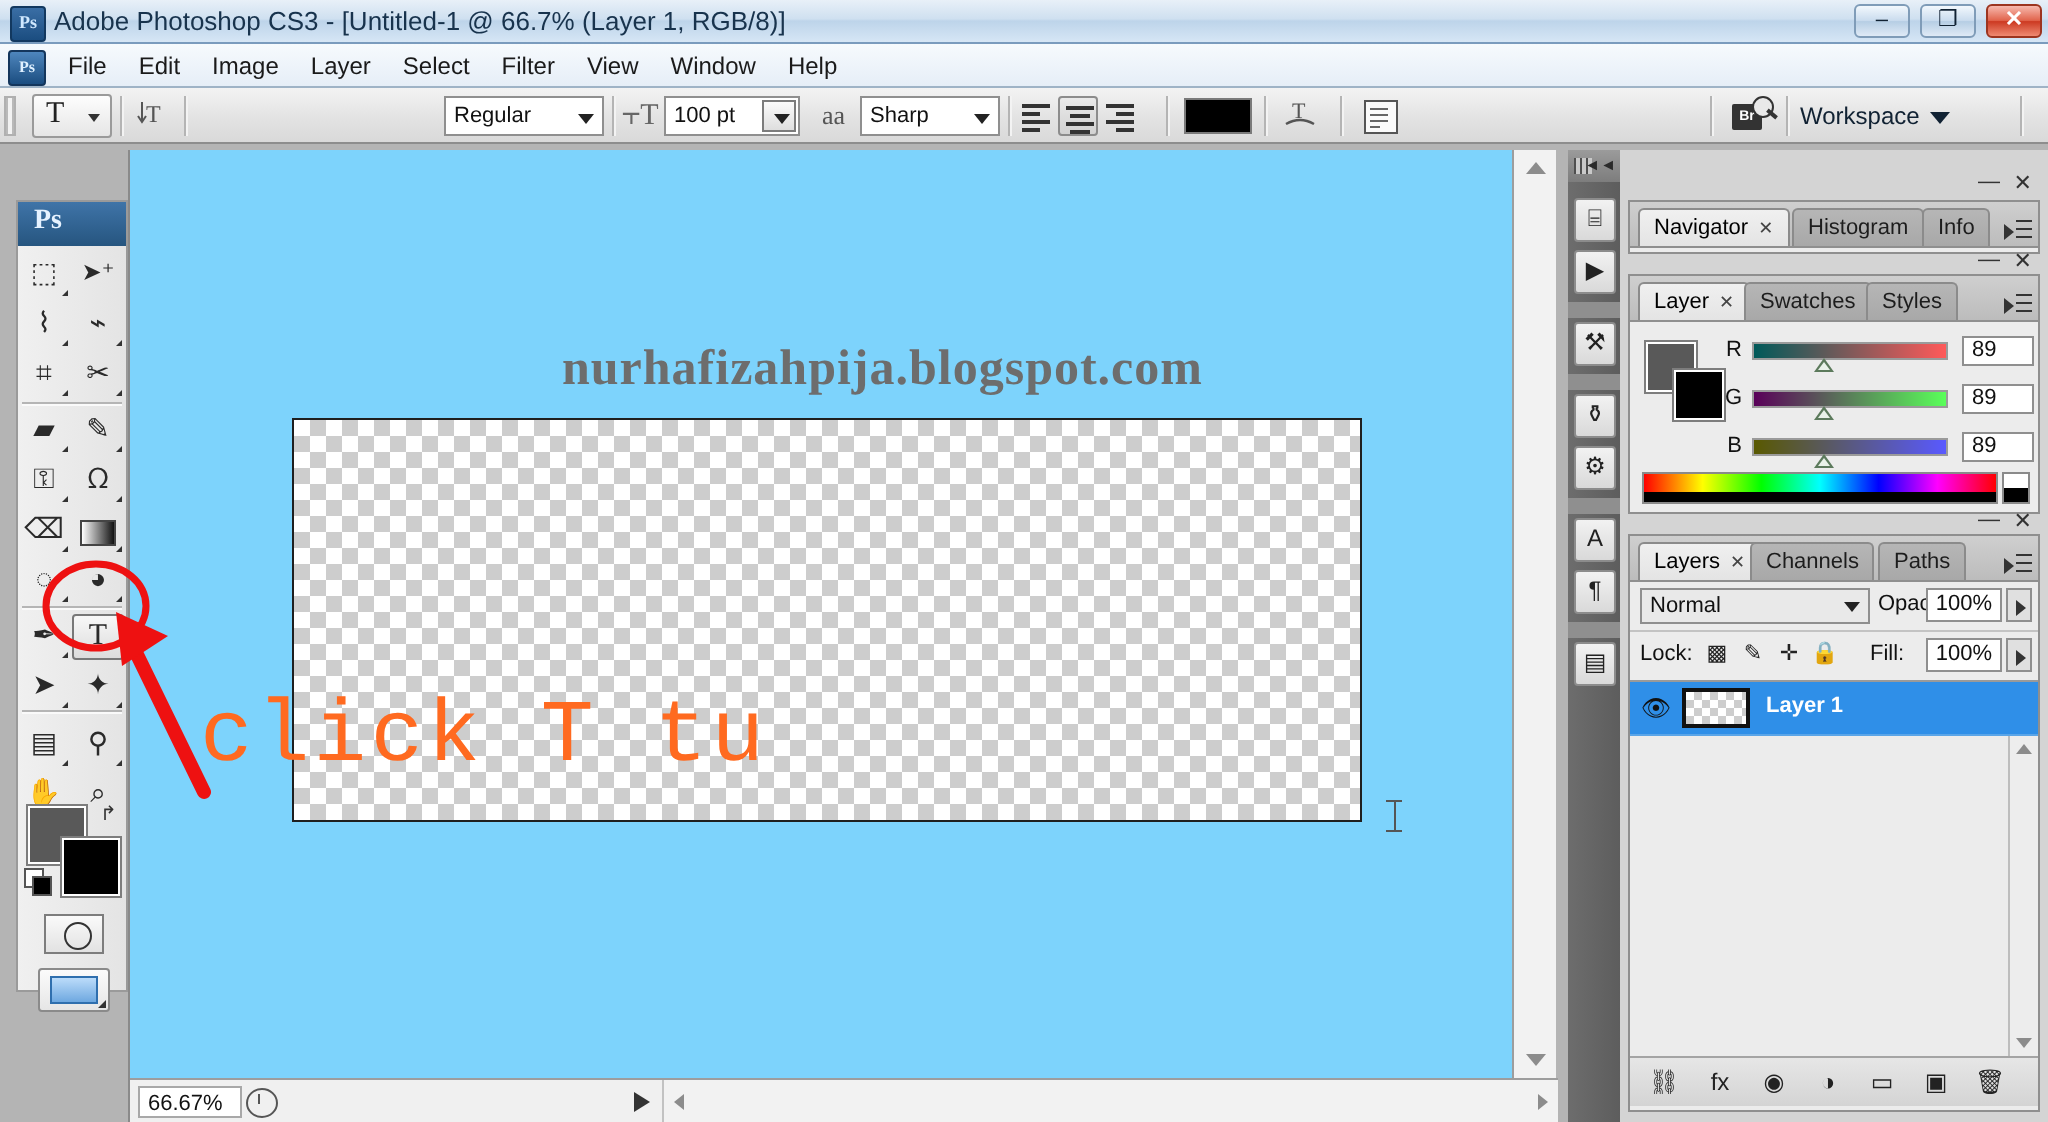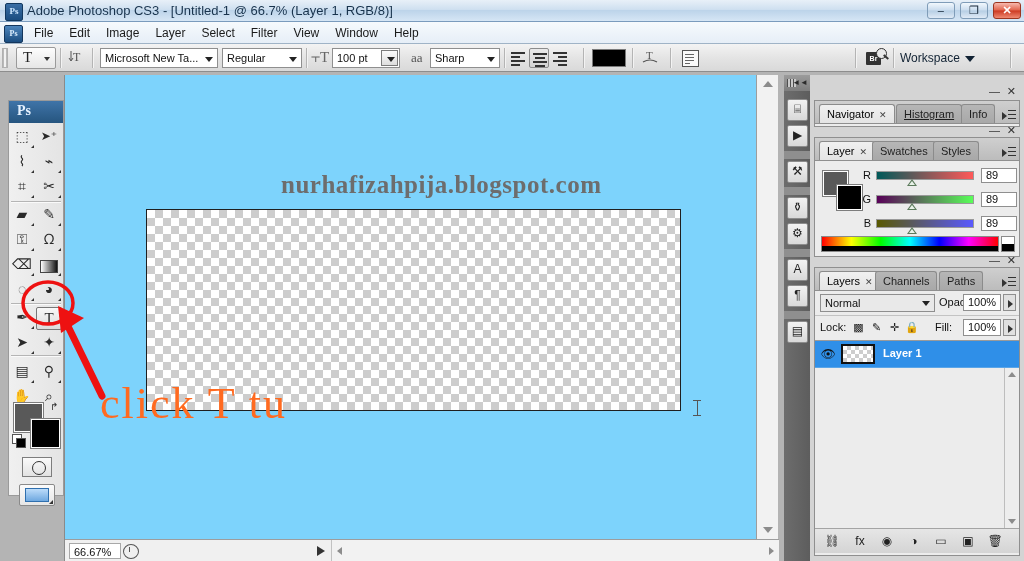--- a/index.html
+++ b/index.html
@@ -342,22 +342,22 @@
   .layer-scroll .up{position:absolute;left:3px;top:4px;width:0;height:0;
     border-left:4px solid transparent;border-right:4px solid transparent;border-bottom:5px solid #8b8b8b;}
   .layer-scroll .dn{position:absolute;left:3px;bottom:4px;width:0;height:0;
     border-left:4px solid transparent;border-right:4px solid transparent;border-top:5px solid #8b8b8b;}
   .lay-footer{position:relative;height:24px;background:linear-gradient(to bottom,#e6e6e6,#d4d4d4);border-top:1px solid #a4a4a4;}
   .lf-ic{position:absolute;top:4px;width:18px;height:17px;text-align:center;font-size:12px;line-height:16px;color:#222;}
 
   
   .anno-svg{position:absolute;left:0;top:0;width:1024px;height:561px;pointer-events:none;}
   .anno-text{
-    position:absolute;left:100px;top:378px;
-    font-family:Liberation Serif, serif;font-size:44px;color:#ff6a20;
+    position:absolute;left:100px;top:344px;
+    font-family:Liberation Mono, monospace;font-size:44px;color:#ff6a20;
     letter-spacing:2px;font-weight:300;text-align:center;
   }
 </style>
 </head>
 <body>
 
 <div id="app">
 
   <div class="titlebar">
     <div class="title-ps-icon">Ps</div>
@@ -385,24 +385,20 @@
     </div>
     <div class="ob-sep" style="left:60px;"></div>
     <div class="ob-orient">
       <svg width="18" height="18" viewBox="0 0 18 18">
         <text x="5" y="13" font-family="Liberation Serif, serif" font-size="12" fill="#555">T</text>
         <path d="M3 3 L3 12 M1 10 L3 13 L5 10" stroke="#555" stroke-width="1" fill="none"></path>
       </svg>
     </div>
     <div class="ob-sep" style="left:92px;"></div>
 
-    <div class="combo" style="left:100px;width:118px;">
-      <span class="cv">Microsoft New Ta...</span>
-      <span class="arr"></span>
-    </div>
     <div class="combo" style="left:222px;width:80px;">
       <span class="cv">Regular</span>
       <span class="arr"></span>
     </div>
     <div class="ob-sep" style="left:306px;"></div>
 
     <div class="ob-size-icon">⫟T</div>
     <div class="combo boxed-arr" style="left:332px;width:68px;">
       <span class="cv">100 pt</span>
       <span class="arrbox"></span>
@@ -635,21 +631,21 @@
     <div class="idbtn" style="top:210px;"><span>¶</span></div>
     <div class="idspacer" style="top:236px;"></div>
     <div class="idbtn" style="top:246px;"><span>▤</span></div>
   </div>
 
   <div class="rightcol">
 
     <div class="pnl" style="top:25px;height:27px;">
       <div class="pnl-tabbar">
         <span class="ptab active" style="left:4px;"><span>Navigator</span><span class="x">✕</span></span>
-        <span class="ptab" style="left:81px;text-decoration:underline;"><span>Histogram</span></span>
+        <span class="ptab" style="left:81px;"><span>Histogram</span></span>
         <span class="ptab" style="left:146px;"><span>Info</span></span>
         <span class="pnl-menu">
           <span class="tri"></span>
             <span class="ln" style="top:1px;"></span>
             <span class="ln" style="top:5px;"></span>
             <span class="ln" style="top:9px;"></span>
         </span>
       </div>
     </div>
     <div style="position:absolute;left:4px;top:14px;width:206px;height:12px;">

